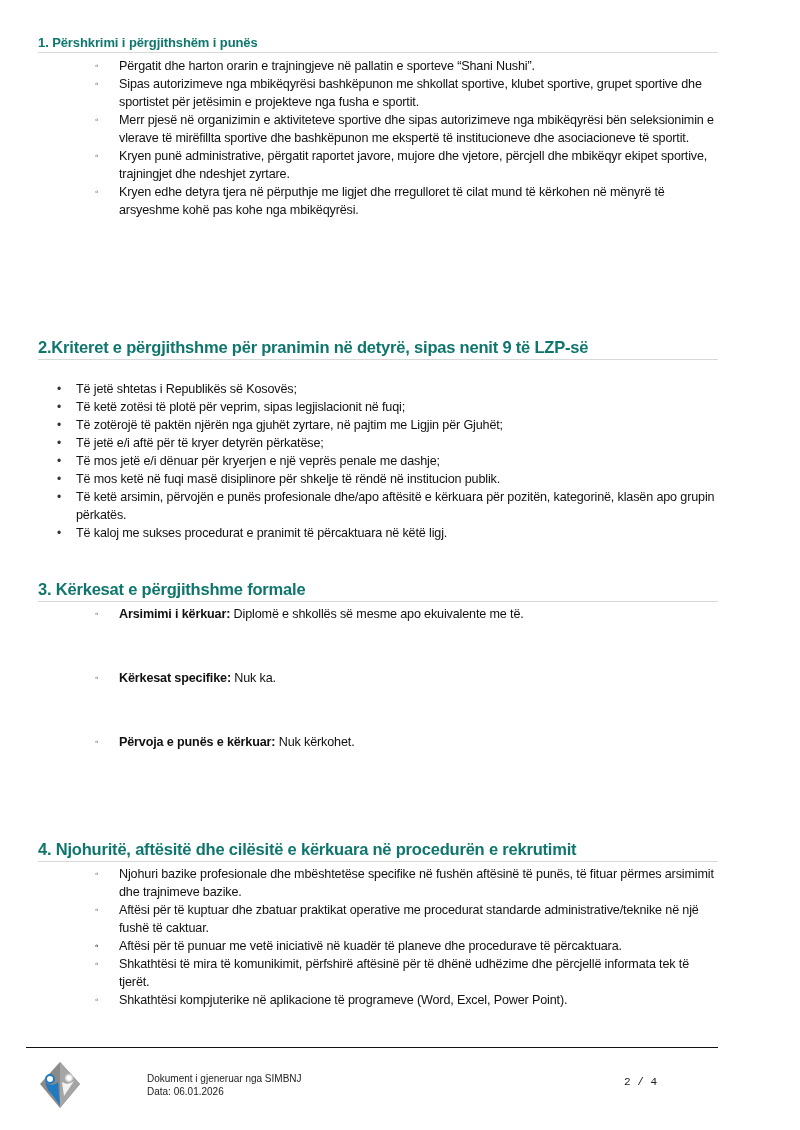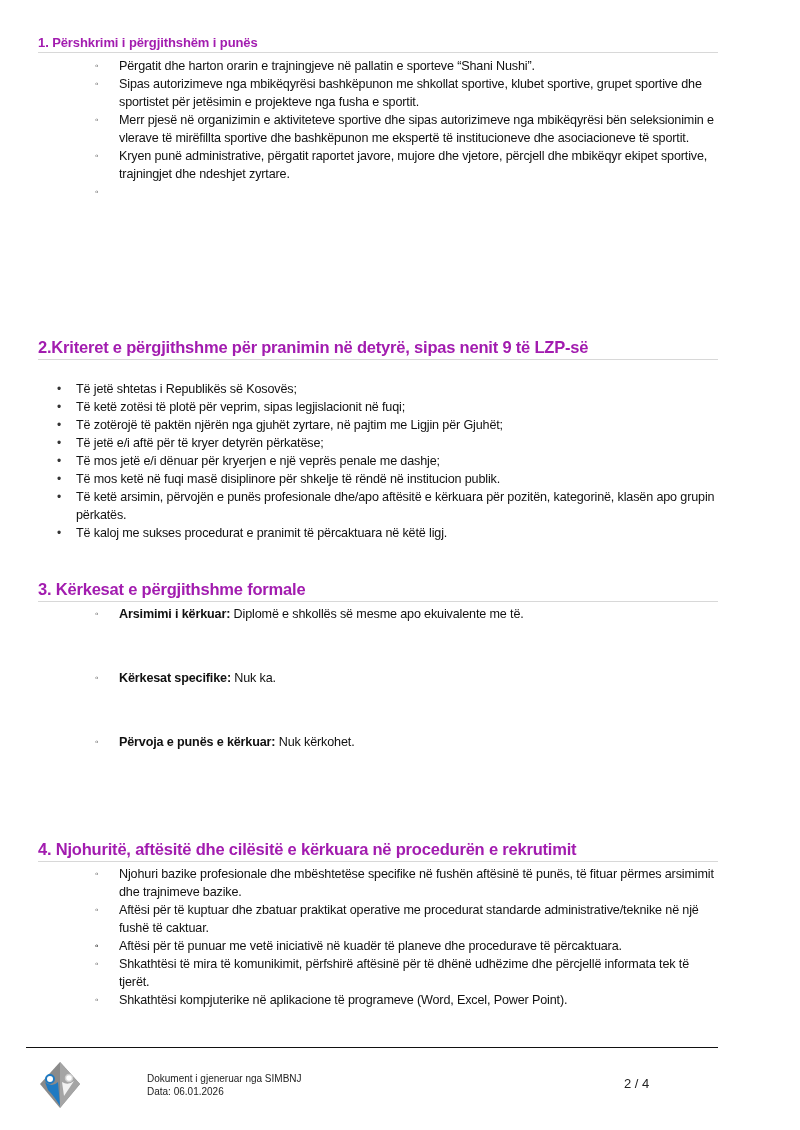--- a/index.html
+++ b/index.html
@@ -20,21 +20,21 @@
       left: 0; top: 0;
       width: 800px; height: 1130px;
     }
     .section {
       position: absolute;
       left: 38px;
       width: 680px;
     }
     .section-title {
       font-weight: bold;
-      color: #a21caf;
+      color: #0f766e;
       border-bottom: 1px solid #d8d8d8;
       margin: 0;
       padding-bottom: 2px;
     }
     .title-small { font-size: 13px; letter-spacing: -0.1px; }
     .title-large { font-size: 16.5px; letter-spacing: -0.2px; }
 
     ul.circle-list, ul.disc-list {
       list-style: none;
       margin: 0;
@@ -108,37 +108,38 @@
       top: 1072px;
       font-size: 10px;
       line-height: 13px;
       color: #222;
       margin-left: 44px;
     }
     .page-num {
       position: absolute;
       left: 624px;
       top: 1076px;
-      font-size: 13px;
+      font-size: 11px;
       color: #222;
+      font-family: Liberation Mono, monospace;
     }
   </style>
 </head>
 <body>
 
 <div class="page">
 
   <div class="section" style="top:35px;">
     <h2 class="section-title title-small">1. Përshkrimi i përgjithshëm i punës</h2>
     <ul class="circle-list" style="margin-top:4px;">
       <li><span class="bullet">◦</span><span>Përgatit dhe harton orarin e trajningjeve në pallatin e sporteve “Shani Nushi”.</span></li>
       <li><span class="bullet">◦</span><span>Sipas autorizimeve nga mbikëqyrësi bashkëpunon me shkollat sportive, klubet sportive, grupet sportive dhe sportistet për jetësimin e projekteve nga fusha e sportit.</span></li>
       <li><span class="bullet">◦</span><span>Merr pjesë në organizimin e aktiviteteve sportive dhe sipas autorizimeve nga mbikëqyrësi bën seleksionimin e vlerave të mirëfillta sportive dhe bashkëpunon me ekspertë të institucioneve dhe asociacioneve të sportit.</span></li>
       <li><span class="bullet">◦</span><span>Kryen punë administrative, përgatit raportet javore, mujore dhe vjetore, përcjell dhe mbikëqyr ekipet sportive, trajningjet dhe ndeshjet zyrtare.</span></li>
-      <li><span class="bullet">◦</span></li>
+      <li><span class="bullet">◦</span><span>Kryen edhe detyra tjera në përputhje me ligjet dhe rregulloret të cilat mund të kërkohen në mënyrë të arsyeshme kohë pas kohe nga mbikëqyrësi.</span></li>
     </ul>
   </div>
 
   <div class="section" style="top:338px;">
     <h2 class="section-title title-large">2.Kriteret e përgjithshme për pranimin në detyrë, sipas nenit 9 të LZP-së</h2>
     <ul class="disc-list" style="margin-top:20px;">
       <li><span class="bullet">•</span><span>Të jetë shtetas i Republikës së Kosovës;</span></li>
       <li><span class="bullet">•</span><span>Të ketë zotësi të plotë për veprim, sipas legjislacionit në fuqi;</span></li>
       <li><span class="bullet">•</span><span>Të zotërojë të paktën njërën nga gjuhët zyrtare, në pajtim me Ligjin për Gjuhët;</span></li>
       <li><span class="bullet">•</span><span>Të jetë e/i aftë për të kryer detyrën përkatëse;</span></li>

